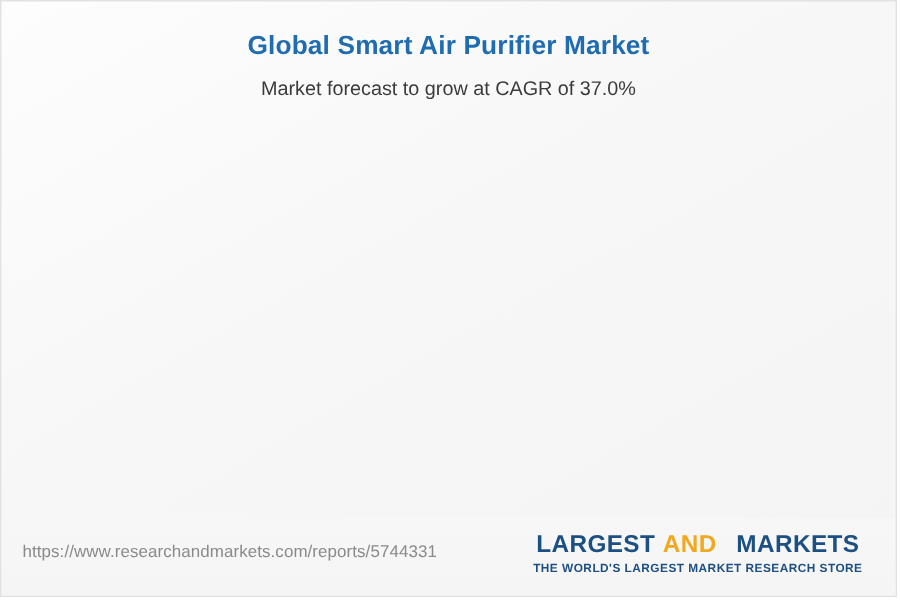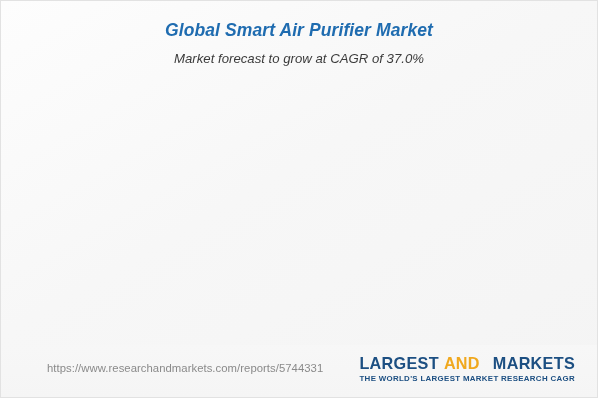--- a/index.html
+++ b/index.html
@@ -24,21 +24,20 @@
     overflow: hidden;
   }
 
   
   #header {
     position: absolute;
     left: 0;
     top: 18px;
     width: 100%;
     text-align: center;
-    font-style: italic;
   }
   #chart-title {
     font-size: 17.5px;
     font-weight: bold;
     color: #1f6cb0;
     letter-spacing: 0.1px;
     line-height: 22px;
   }
   #chart-subtitle {
     margin-top: 9px;
@@ -69,21 +68,21 @@
   #footer {
     position: absolute;
     left: 0;
     bottom: 0;
     width: 100%;
     height: 52px;
     background: linear-gradient(180deg, #f7f7f7 0%, #f5f5f5 100%);
   }
   #source-url {
     position: absolute;
-    left: 46px;
+    left: 14px;
     top: 17px;
     font-size: 11.3px;
     color: #8a8a8a;
     letter-spacing: 0.05px;
   }
   #logo {
     position: absolute;
     right: 22px;
     top: 9px;
     text-align: center;
@@ -139,18 +138,18 @@
   </div>
 
   <div id="footer">
 
     <div id="source-url">https://www.researchandmarkets.com/reports/5744331</div>
 
     <div id="logo">
       <div id="logo-wordmark">
         <span class="lg-dark">LARGEST</span><span class="lg-gold" style="margin-left: 5px;">AND</span><span class="lg-dark" style="margin-left: 1px; padding-left: 12px;">MARKETS</span>
       </div>
-      <div id="logo-tagline">THE WORLD'S LARGEST MARKET RESEARCH CAGR</div>
+      <div id="logo-tagline">THE WORLD'S LARGEST MARKET RESEARCH STORE</div>
     </div>
 
   </div>
 
 </div>
 
 </body></html>

